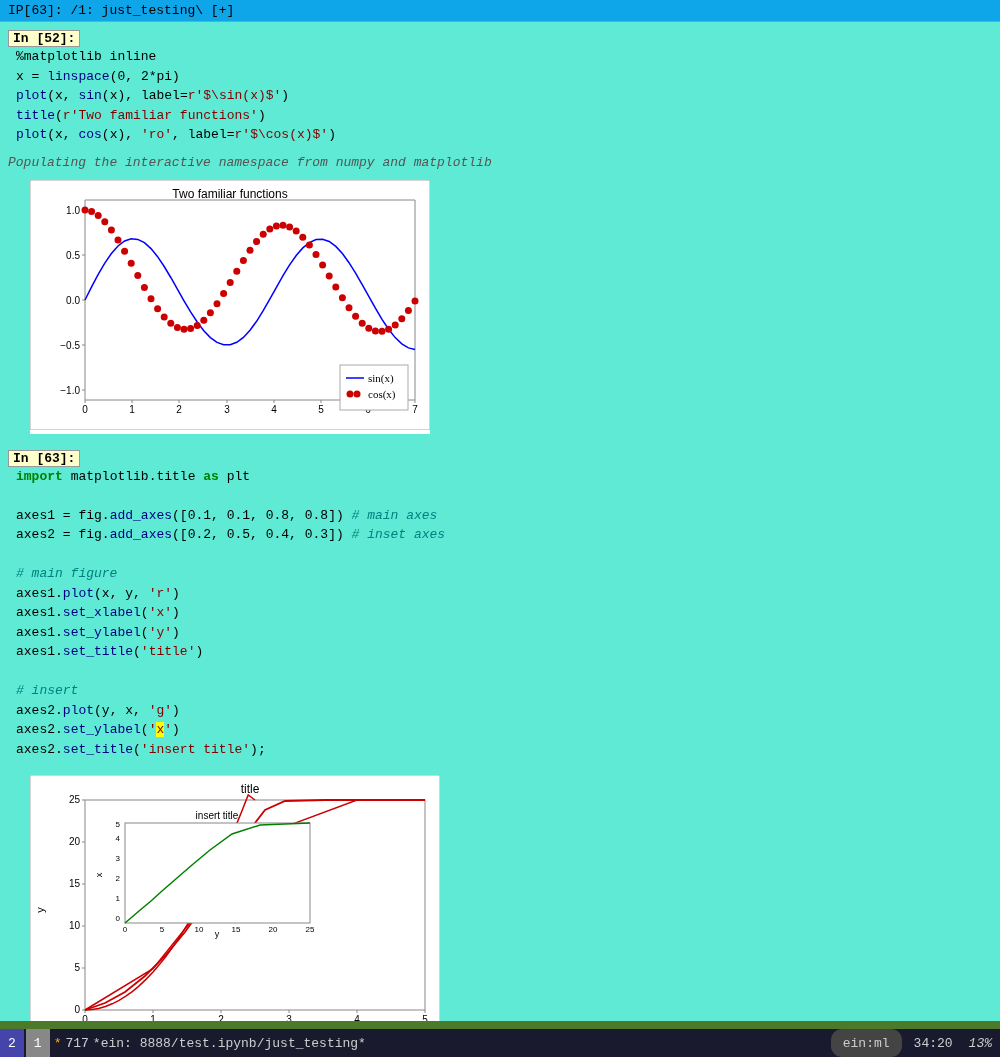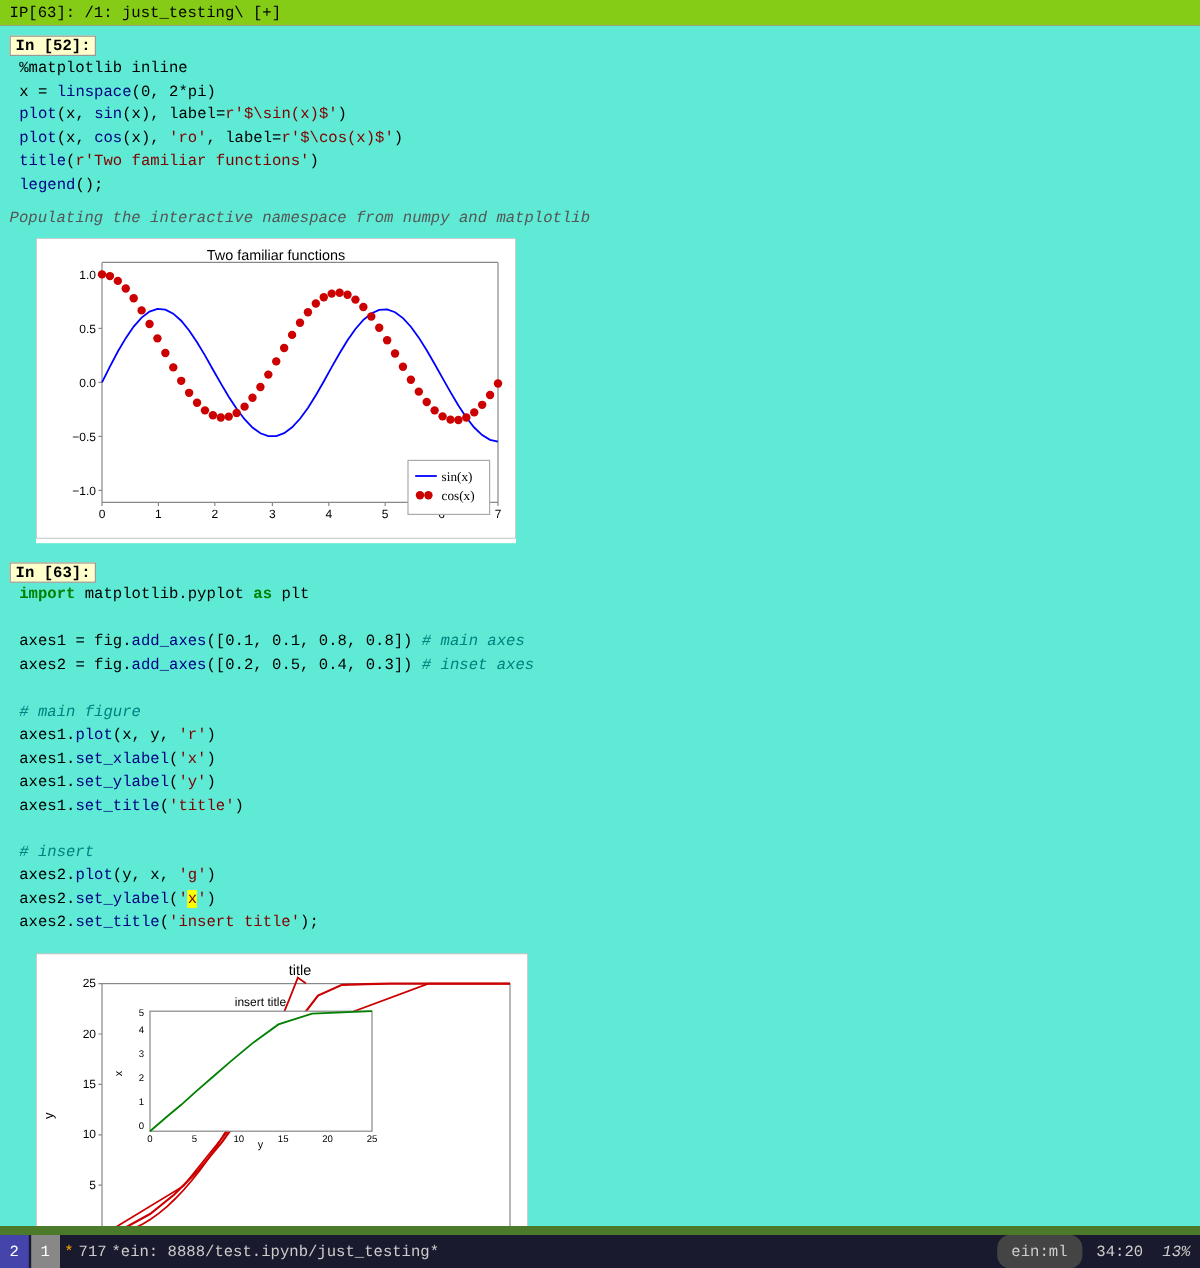--- a/index.html
+++ b/index.html
@@ -8,21 +8,21 @@
       font-family: 'Courier New', Courier, monospace;
       font-size: 13px;
       width: 1000px;
       height: 1057px;
       overflow: hidden;
       position: relative;
     }
 
     
     #title-bar {
-      background: #84cc16;
+      background: #0ea5e9;
       color: #000;
       padding: 3px 8px;
       font-size: 13px;
       border-bottom: 1px solid #999;
     }
 
     
     #notebook {
       background: #5eead4;
       width: 100%;
@@ -136,23 +136,22 @@
 <div id="notebook">
 
   
   <div class="cell">
     <div class="cell-input">
       <span class="cell-prompt">In [52]:</span>
       <div class="cell-content">
         <div><span class="var">%matplotlib inline</span></div>
         <div><span class="var">x</span> = <span class="fn">linspace</span>(<span class="num">0</span>, <span class="num">2</span>*<span class="var">pi</span>)</div>
         <div><span class="fn">plot</span>(<span class="var">x</span>, <span class="fn">sin</span>(<span class="var">x</span>), <span class="var">label</span>=<span class="str">r'$\sin(x)$'</span>)</div>
+        <div><span class="fn">title</span>(<span class="str">r'Two familiar functions'</span>)</div>
         <div><span class="fn">plot</span>(<span class="var">x</span>, <span class="fn">cos</span>(<span class="var">x</span>), <span class="str">'ro'</span>, <span class="var">label</span>=<span class="str">r'$\cos(x)$'</span>)</div>
-        <div><span class="fn">title</span>(<span class="str">r'Two familiar functions'</span>)</div>
-        <div><span class="fn">legend</span>();</div>
       </div>
     </div>
   </div>
 
   
   <div class="output-text">
     <span>Populating the interactive namespace from numpy and matplotlib</span>
   </div>
 
   
@@ -265,21 +264,21 @@
       <circle cx="327" cy="214" r="3.5" fill="#cc0000"></circle>
       <text x="338" y="218" font-size="11" font-family="serif">cos(x)</text>
     </svg>
   </div>
 
   
   <div class="cell">
     <div class="cell-input">
       <span class="cell-prompt">In [63]:</span>
       <div class="cell-content">
-        <div><span class="kw">import</span> <span class="var">matplotlib.pyplot</span> <span class="kw">as</span> <span class="var">plt</span></div>
+        <div><span class="kw">import</span> <span class="var">matplotlib.title</span> <span class="kw">as</span> <span class="var">plt</span></div>
         <div>&nbsp;</div>
         <div><span class="var">axes1</span> = <span class="var">fig</span>.<span class="fn">add_axes</span>([<span class="num">0.1</span>, <span class="num">0.1</span>, <span class="num">0.8</span>, <span class="num">0.8</span>]) <span class="comment"># main axes</span></div>
         <div><span class="var">axes2</span> = <span class="var">fig</span>.<span class="fn">add_axes</span>([<span class="num">0.2</span>, <span class="num">0.5</span>, <span class="num">0.4</span>, <span class="num">0.3</span>]) <span class="comment"># inset axes</span></div>
         <div>&nbsp;</div>
         <div><span class="comment"># main figure</span></div>
         <div><span class="var">axes1</span>.<span class="fn">plot</span>(<span class="var">x</span>, <span class="var">y</span>, <span class="str">'r'</span>)</div>
         <div><span class="var">axes1</span>.<span class="fn">set_xlabel</span>(<span class="str">'x'</span>)</div>
         <div><span class="var">axes1</span>.<span class="fn">set_ylabel</span>(<span class="str">'y'</span>)</div>
         <div><span class="var">axes1</span>.<span class="fn">set_title</span>(<span class="str">'title'</span>)</div>
         <div>&nbsp;</div>

